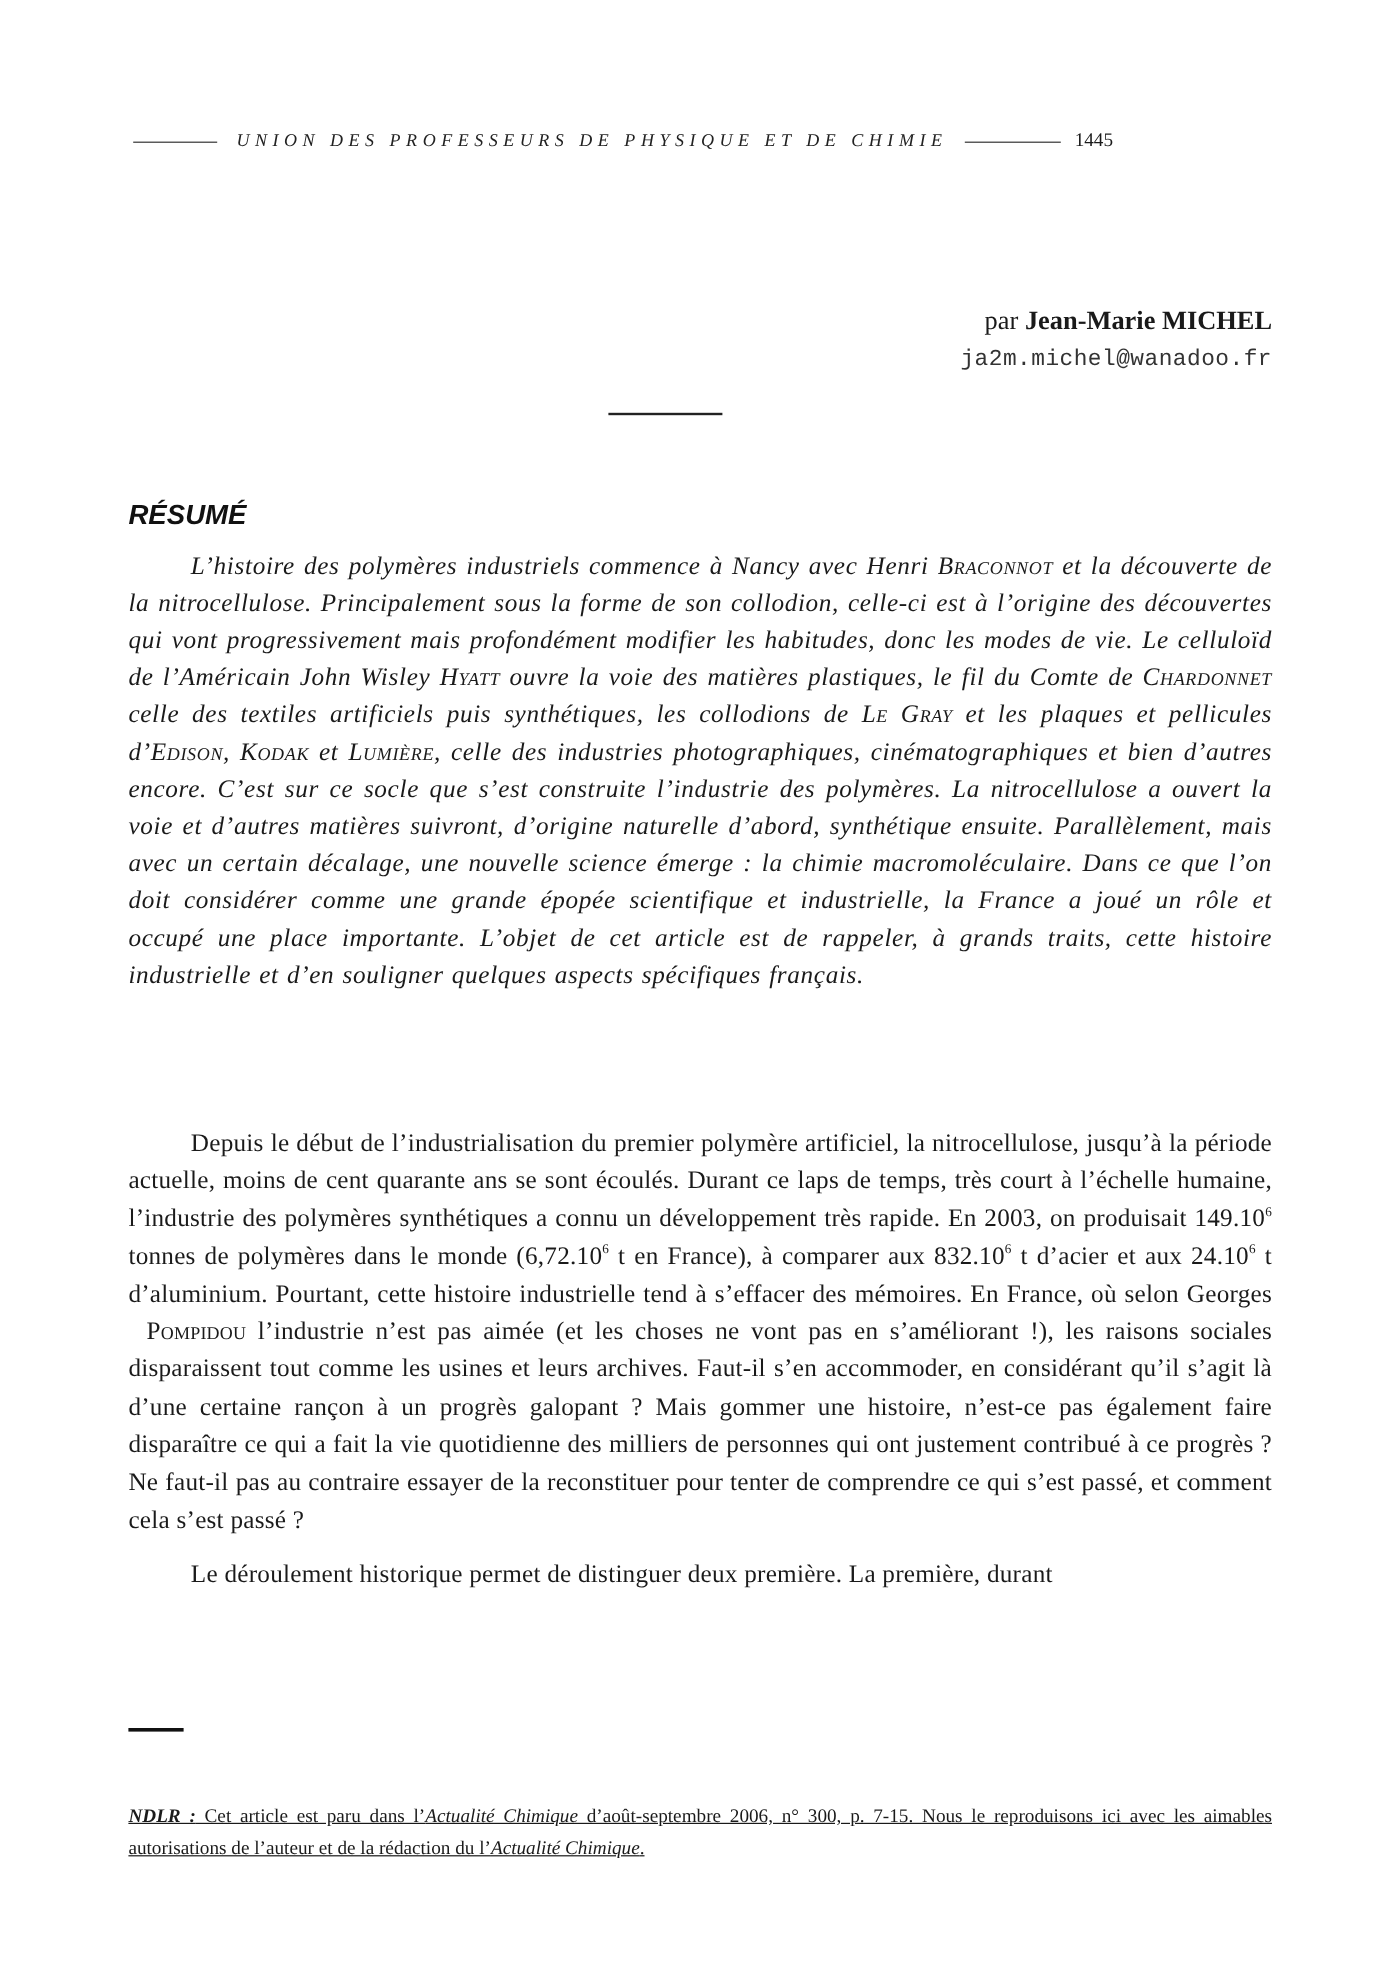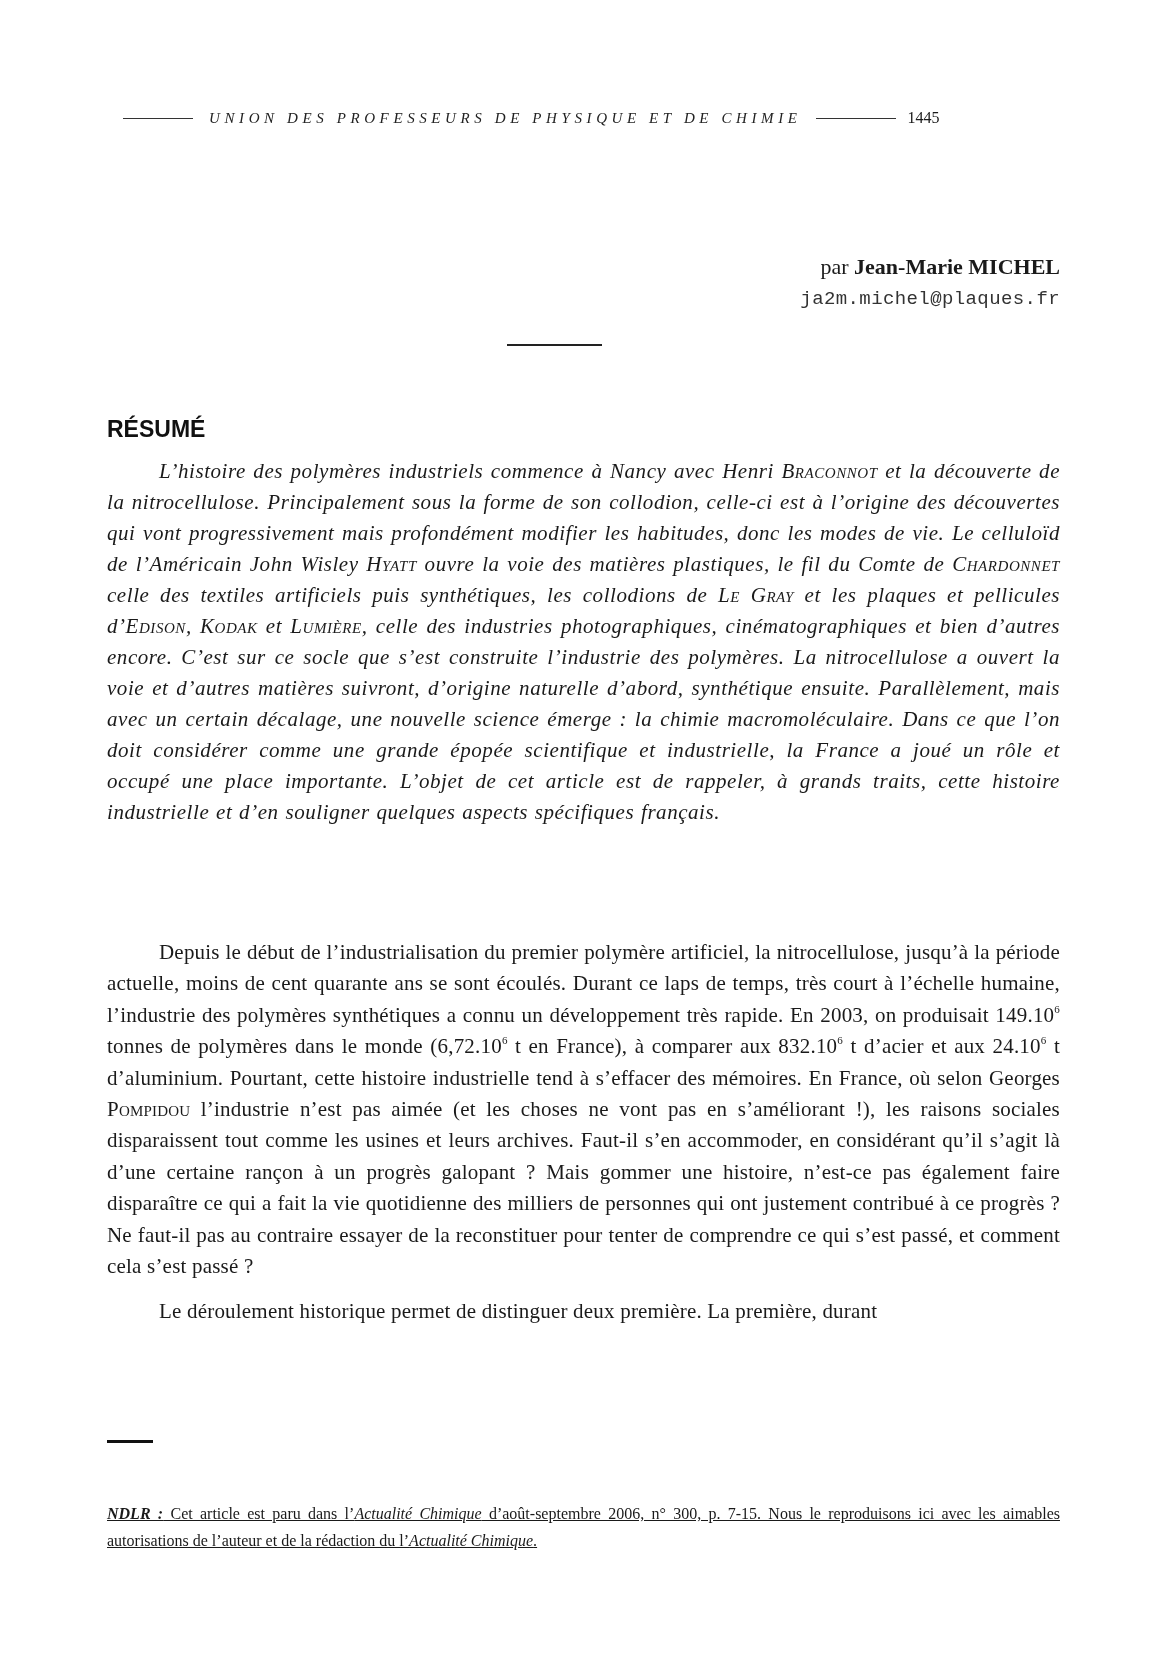--- a/index.html
+++ b/index.html
@@ -1,40 +1,40 @@
 <!DOCTYPE html>
 <html><head>
 <meta charset="utf-8">
 <style>
   html, body { margin: 0; padding: 0; background: #ffffff; }
   body { width: 1164px; height: 1653px; position: relative; overflow: hidden; color: #1a1a1a; font-family: "Liberation Serif", "DejaVu Serif", serif; }
   .page { position: absolute; left: 107px; top: 0; width: 953px; height: 1653px; }
 
-  .running-header { position: absolute; top: 105px; left: 16px; width: 953px; height: 26px; display: flex; align-items: center; font-size: 15px; }
+  .running-header { position: absolute; top: 105px; left: 4px; width: 953px; height: 26px; display: flex; align-items: center; font-size: 15px; }
   .running-header .rule { height: 0; border-top: 1px solid #333; }
   .running-header .rule.left { width: 70px; margin-right: 16px; }
   .running-header .rule.right { width: 80px; margin-left: 14px; margin-right: 12px; }
   .running-header .journal { font-style: italic; letter-spacing: 4.6px; font-size: 15px; color: #222; white-space: nowrap; }
   .running-header .pagenum { font-size: 16px; }
 
   .title { position: absolute; top: 168px; left: 0; width: 953px; text-align: center; font-weight: bold; font-size: 35px; letter-spacing: -0.3px; color: #111; }
 
   .byline { position: absolute; top: 254px; right: 0; text-align: right; font-size: 22px; }
   .byline .par { font-weight: normal; margin-left: 22px; }
   .byline .author { font-weight: bold; }
   .email { position: absolute; top: 288px; right: 0; font-family: "Liberation Mono", "DejaVu Sans Mono", monospace; font-size: 19px; color: #333; letter-spacing: 0.4px; }
 
   .sep { position: absolute; top: 344px; left: 400px; width: 95px; border-top: 2px solid #222; }
 
-  .resume-heading { position: absolute; top: 416px; left: 0; font-family: "Liberation Sans", "DejaVu Sans", sans-serif; font-weight: bold; font-size: 23px; color: #111; }
+  .resume-heading { position: absolute; top: 416px; left: 0; font-family: "Liberation Sans", "DejaVu Sans", sans-serif; font-weight: bold; font-style: italic; font-size: 23px; color: #111; }
 
   .abstract { position: absolute; top: 456px; left: 0; width: 953px; font-style: italic; font-size: 21px; line-height: 31px; text-align: justify; letter-spacing: 0.55px; word-spacing: 1px; }
   .abstract p { margin: 0; text-indent: 52px; }
   .sc { font-variant: small-caps; font-style: italic; }
-  .scn { font-variant: small-caps; }
+  .scn { font-variant: small-caps; margin-left: 15px; }
 
   .body { position: absolute; top: 937px; left: 0; width: 953px; font-size: 21px; line-height: 31.4px; text-align: justify; letter-spacing: 0.2px; }
   .body p { margin: 0; text-indent: 52px; }
   .body p + p { margin-top: 14px; }
   sup { font-size: 11px; vertical-align: 9px; line-height: 0; }
 
   .fn-rule { position: absolute; top: 1440px; left: 0; width: 46px; border-top: 3px solid #111; }
   .footnote { position: absolute; top: 1500px; left: 0; width: 953px; font-size: 16px; line-height: 27px; text-align: justify; text-decoration: underline; }
   .footnote .ndlr { font-weight: bold; font-style: italic; }
   .footnote i { font-style: italic; }
@@ -51,21 +51,21 @@
     <span class="journal">UNION DES PROFESSEURS DE PHYSIQUE ET DE CHIMIE</span>
     <span class="rule right"></span>
     <span class="pagenum">1445</span>
   </div>
 
 
   <div class="byline">
     <span class="par">par</span>
     <span class="author">Jean-Marie MICHEL</span>
   </div>
-  <div class="email">ja2m.michel@plaques.fr</div>
+  <div class="email">ja2m.michel@wanadoo.fr</div>
 
   <div class="sep"></div>
 
   <div class="resume-heading">RÉSUMÉ</div>
 
   <div class="abstract">
     <p><span>L’histoire des polymères industriels commence à Nancy avec Henri </span><span class="sc">Braconnot</span><span> et la découverte de la nitrocellulose. Principalement sous la forme de son collodion, celle-ci est à l’origine des découvertes qui vont progressivement mais profondément modifier les habitudes, donc les modes de vie. Le celluloïd de l’Américain John Wisley </span><span class="sc">Hyatt</span><span> ouvre la voie des matières plastiques, le fil du Comte de </span><span class="sc">Chardonnet</span><span> celle des textiles artificiels puis synthétiques, les collodions de </span><span class="sc">Le Gray</span><span> et les plaques et pellicules d’</span><span class="sc">Edison</span><span>, </span><span class="sc">Kodak</span><span> et </span><span class="sc">Lumière</span><span>, celle des industries photographiques, cinématographiques et bien d’autres encore. C’est sur ce socle que s’est construite l’industrie des polymères. La nitrocellulose a ouvert la voie et d’autres matières suivront, d’origine naturelle d’abord, synthétique ensuite. Parallèlement, mais avec un certain décalage, une nouvelle science émerge : la chimie macromoléculaire. Dans ce que l’on doit considérer comme une grande épopée scientifique et industrielle, la France a joué un rôle et occupé une place importante. L’objet de cet article est de rappeler, à grands traits, cette histoire industrielle et d’en souligner quelques aspects spécifiques français.</span></p>
   </div>
 
   <div class="body">

